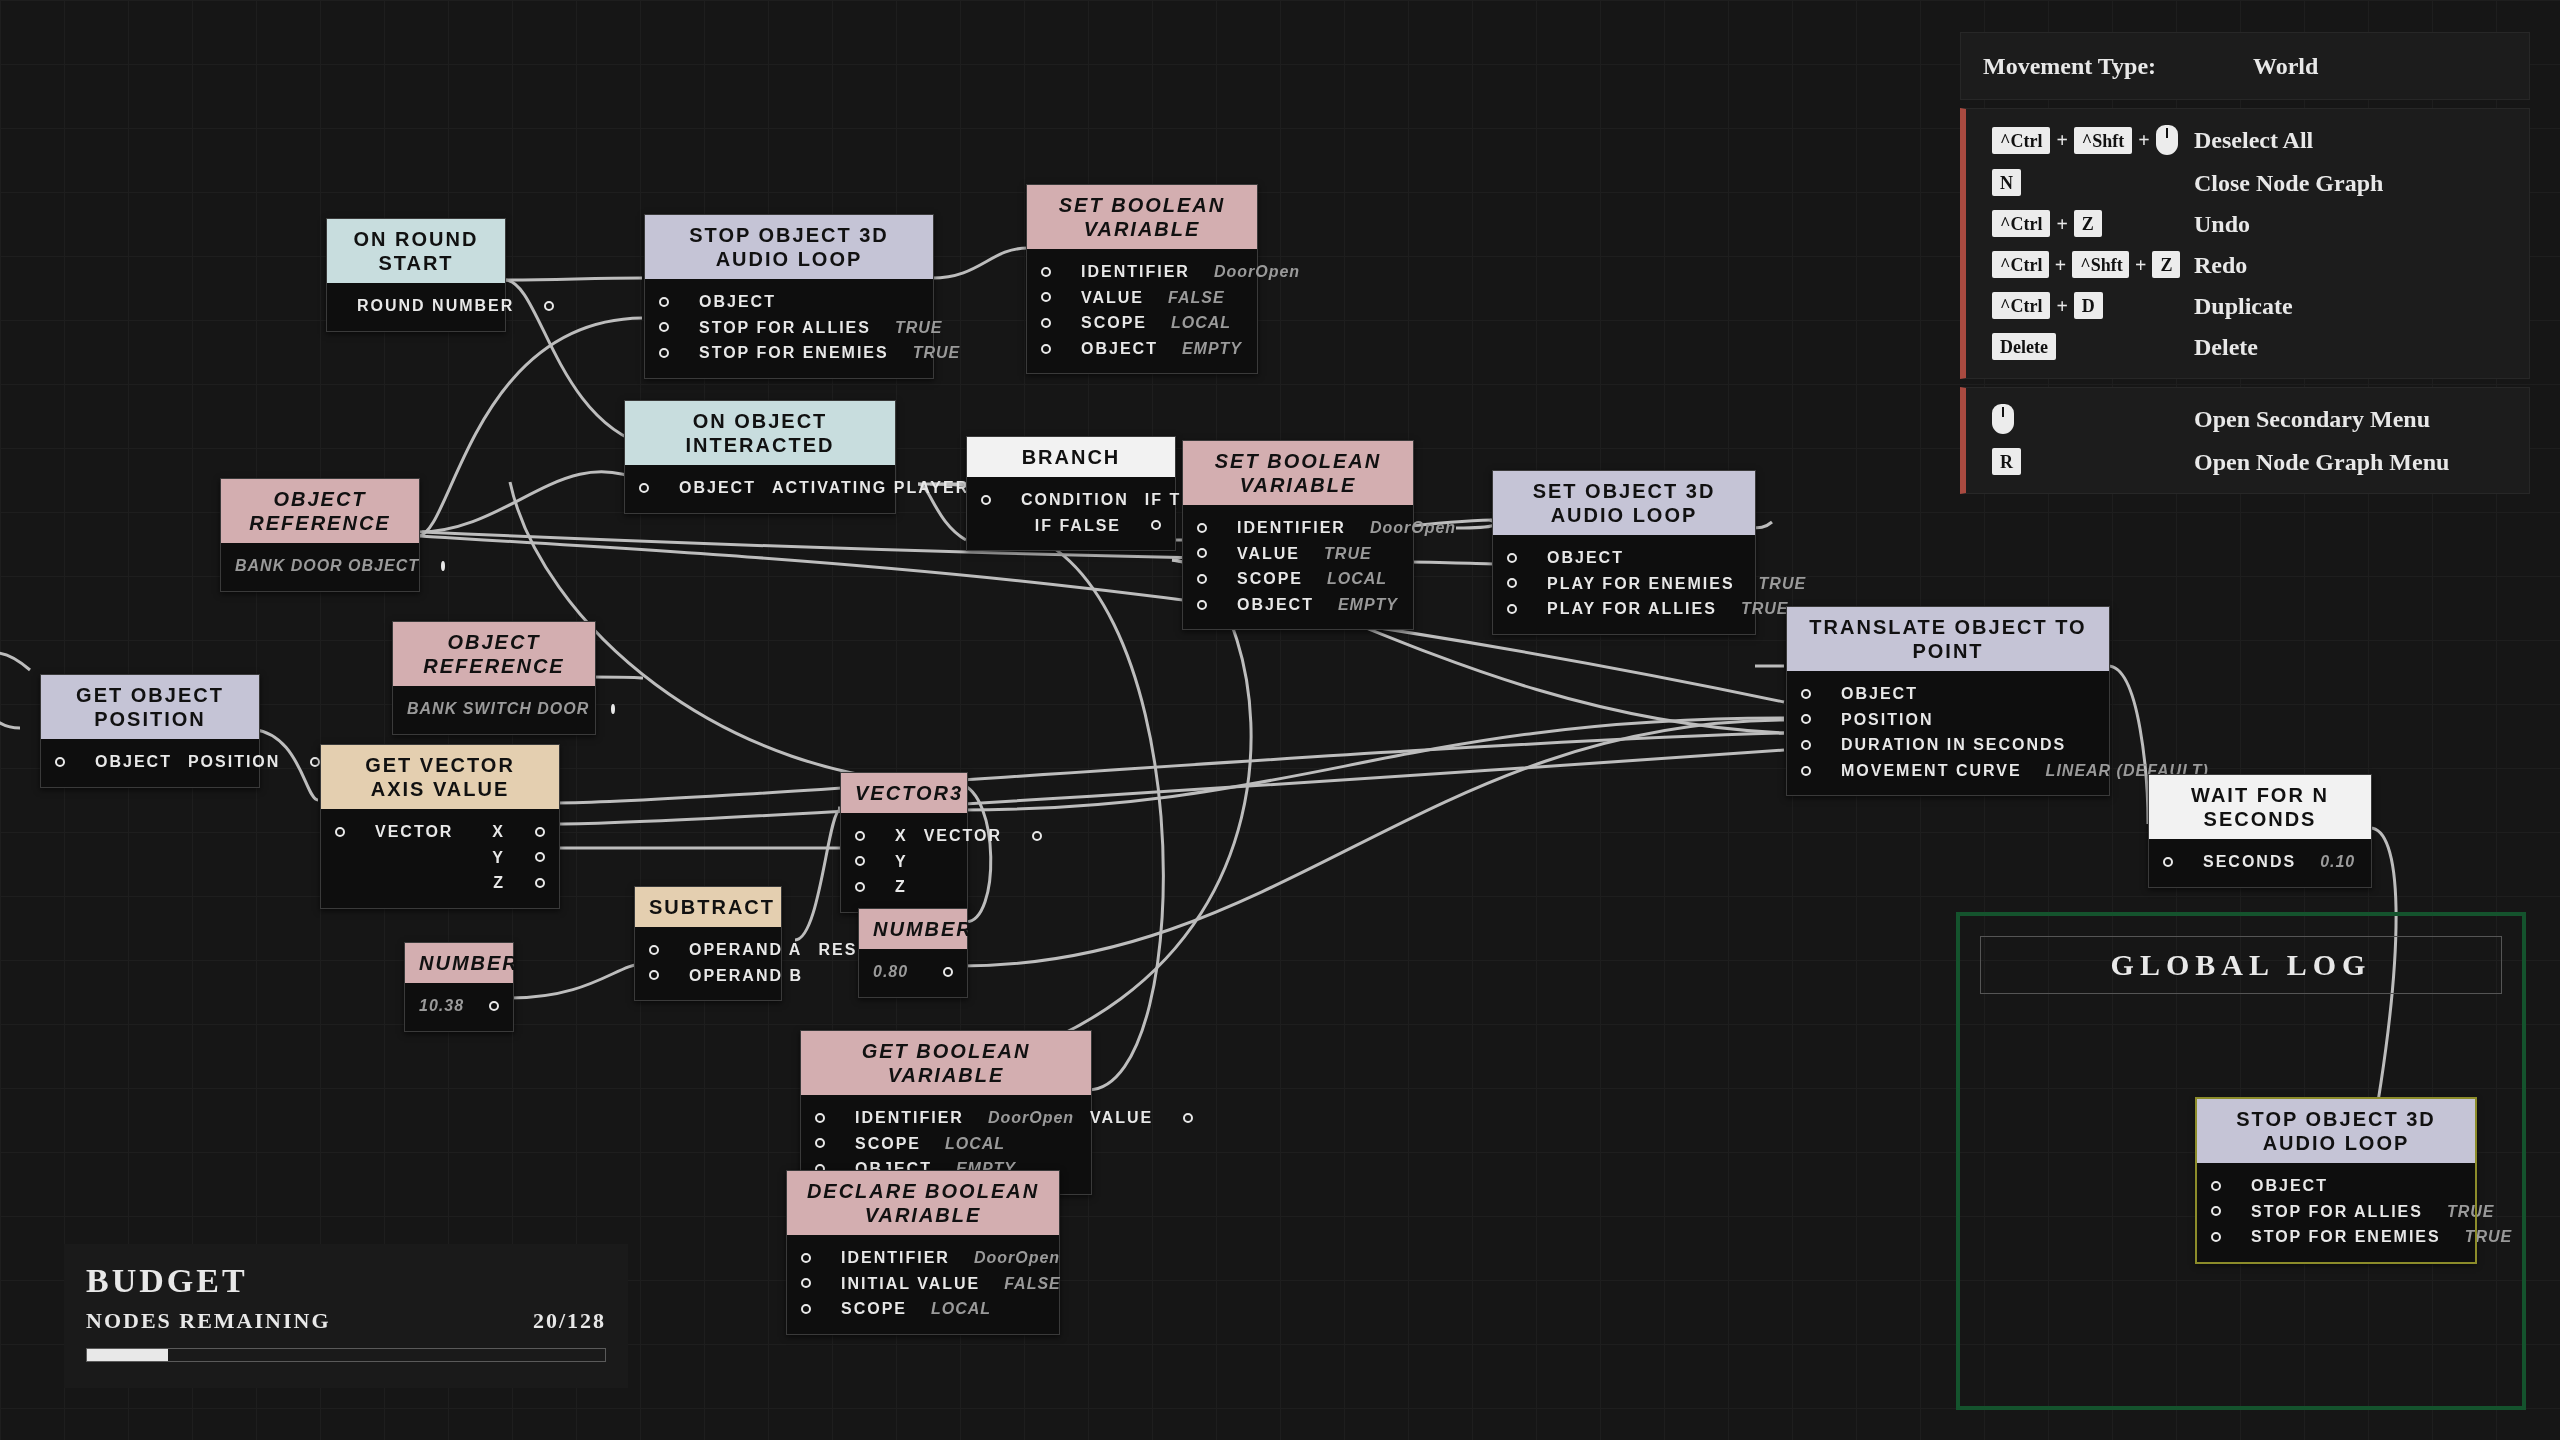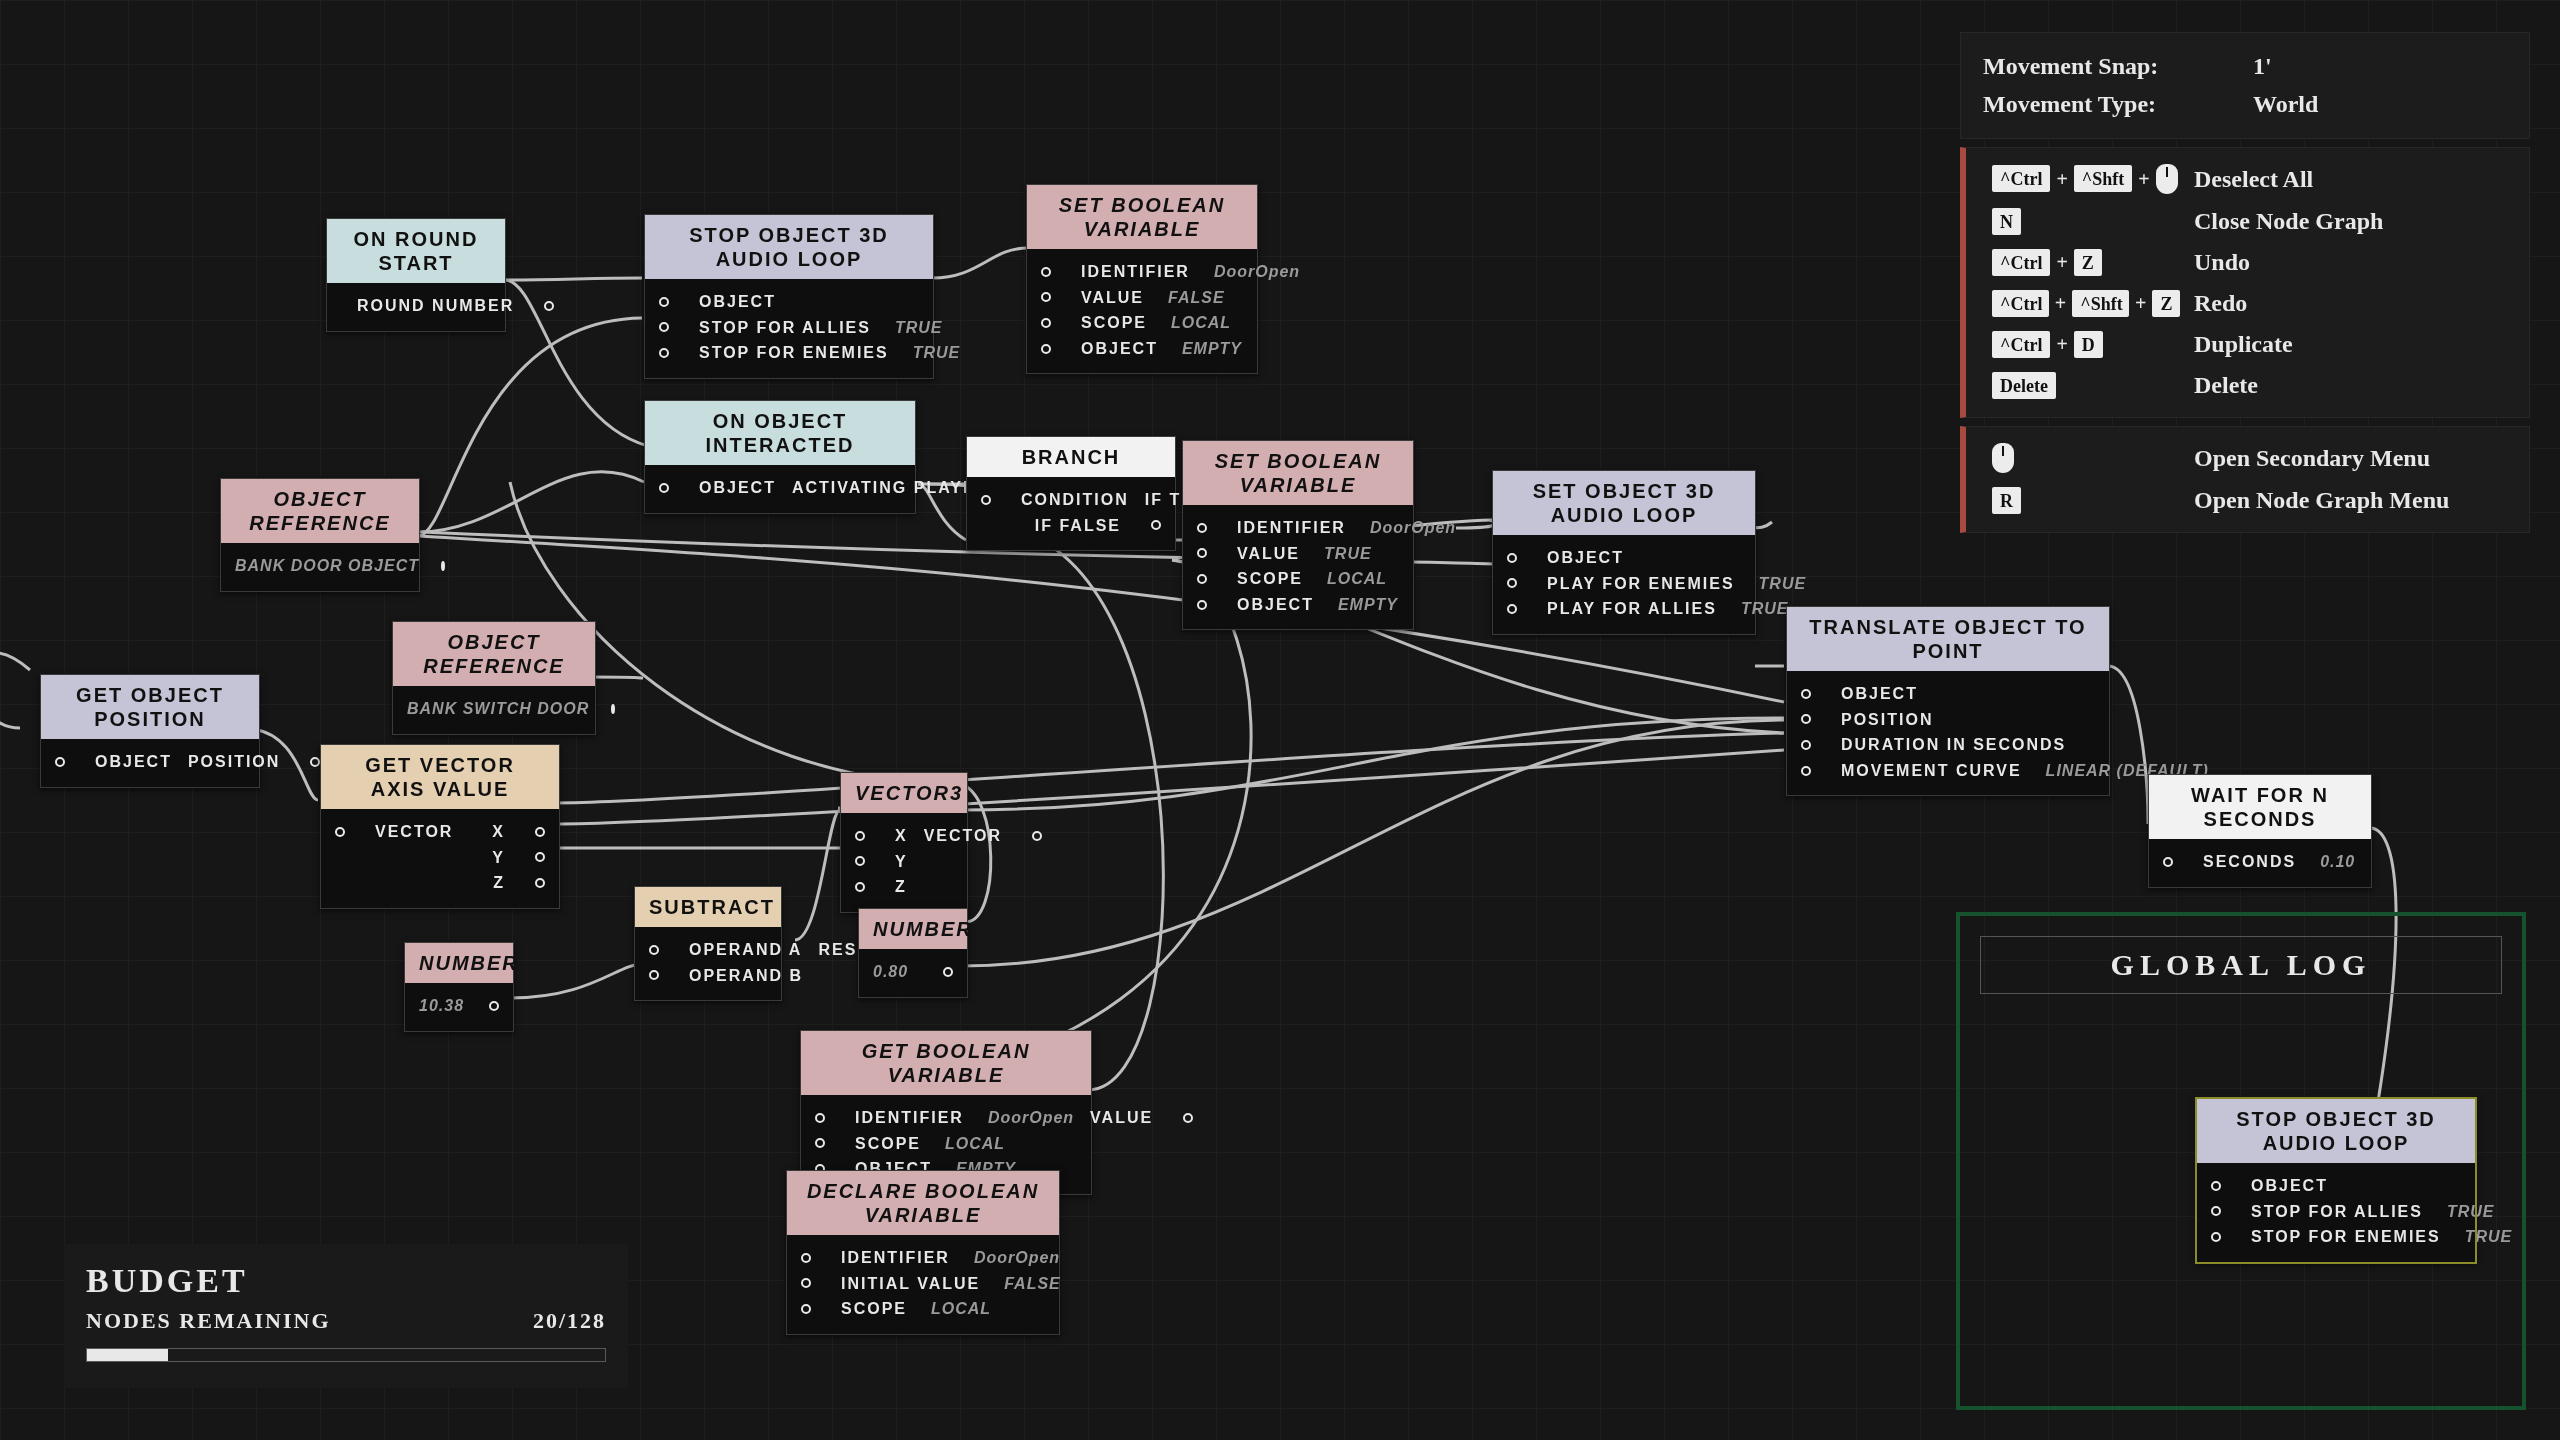--- a/index.html
+++ b/index.html
@@ -209,21 +209,21 @@
 <div class="node pink" style="left:392px; top:621px; width:204px;">
   <div class="hdr">OBJECT REFERENCE</div>
   <div class="body">
       <div class="row">
         <span class="val">BANK SWITCH DOOR</span>
         <span class="port out"></span>
       </div>
     </div>
 </div>
 
-<div class="node blue" style="left:644px; top:400px; width:272px;">
+<div class="node blue" style="left:624px; top:400px; width:272px;">
   <div class="hdr">ON OBJECT INTERACTED</div>
   <div class="body">
       <div class="row">
     <span class="lab">
           <span class="port in"></span>
           <span>OBJECT</span>
         </span>
     <span class="lab">
           <span>ACTIVATING PLAYER</span>
           <span class="port out"></span>
@@ -571,24 +571,20 @@
   </div>
   <div class="bar">
       <div class="fill" id="budget-fill" style="width: 15.6%;"></div>
     </div>
 </div>
 
 <div id="side">
   <div class="card">
       <div class="pad">
     <div class="kv">
-          <span class="k">Movement Snap:</span>
-      <span>1'</span>
-        </div>
-    <div class="kv">
           <span class="k">Movement Type:</span>
       <span>World</span>
         </div>
   </div>
     </div>
 
   <div class="card hotkeys">
       <div class="pad" id="hk1">
         <div class="hk">
           <div class="keys">

